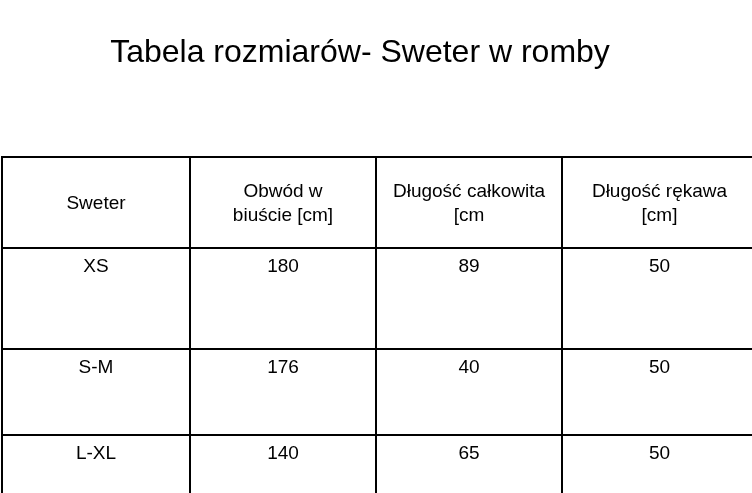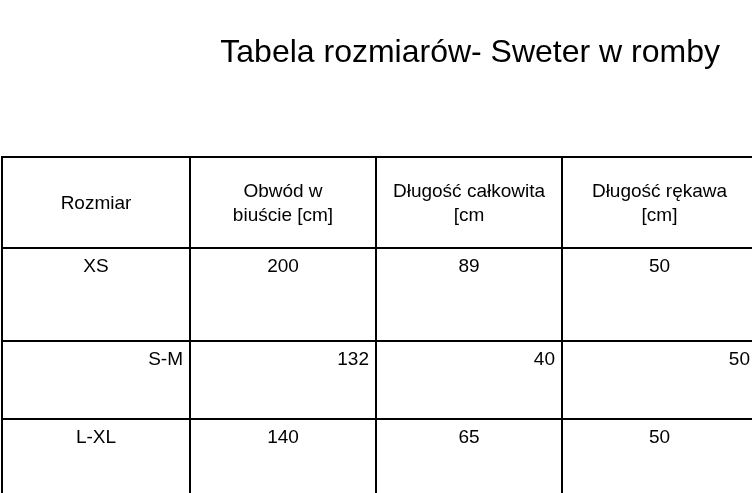--- a/index.html
+++ b/index.html
@@ -13,21 +13,21 @@
     overflow: hidden;
     background: #ffffff;
     font-family: "Liberation Sans", sans-serif;
     color: #000000;
   }
   .page-title {
     position: absolute;
     top: 33px;
     left: 0;
     width: 720px;
-    text-align: right;
+    text-align: center;
     font-size: 32px;
     line-height: 1.15;
     font-weight: 400;
     color: #000000;
   }
   table.size-table {
     position: absolute;
     top: 156px;
     left: 1px;
     border-collapse: collapse;
@@ -50,59 +50,59 @@
     overflow: hidden;
   }
   table.size-table th {
     height: 85px;
     vertical-align: middle;
     white-space: pre-line;
     padding: 2px 6px;
   }
   table.size-table td {
     vertical-align: top;
-    padding: 5px 6px 4px 6px;
+    padding: 5px 6px 12px 6px;
   }
   tr.row-1 td { height: 82px; }
-  tr.row-2 td { height: 67px; text-align: right; }
+  tr.row-2 td { height: 67px; }
   tr.row-3 td { height: 95px; }
 </style>
 </head>
 <body>
 
 <div class="page-title">Tabela rozmiarów- Sweter w romby</div>
 
 <table class="size-table">
   <colgroup>
     <col class="c1">
       <col class="c2">
       <col class="c3">
       <col class="c4">
   </colgroup>
   <thead>
     <tr>
-      <th>Rozmiar</th>
+      <th>Sweter</th>
       <th>Obwód w
 biuście [cm]</th>
       <th>Długość całkowita
 [cm</th>
       <th>Długość rękawa
 [cm]</th>
     </tr>
   </thead>
   <tbody>
     <tr class="row-1">
       <td>XS</td>
-      <td>200</td>
+      <td>180</td>
       <td>89</td>
       <td>50</td>
     </tr>
     <tr class="row-2">
       <td>S-M</td>
-      <td>132</td>
+      <td>176</td>
       <td>40</td>
       <td>50</td>
     </tr>
     <tr class="row-3">
       <td>L-XL</td>
       <td>140</td>
       <td>65</td>
       <td>50</td>
     </tr>
   </tbody>

